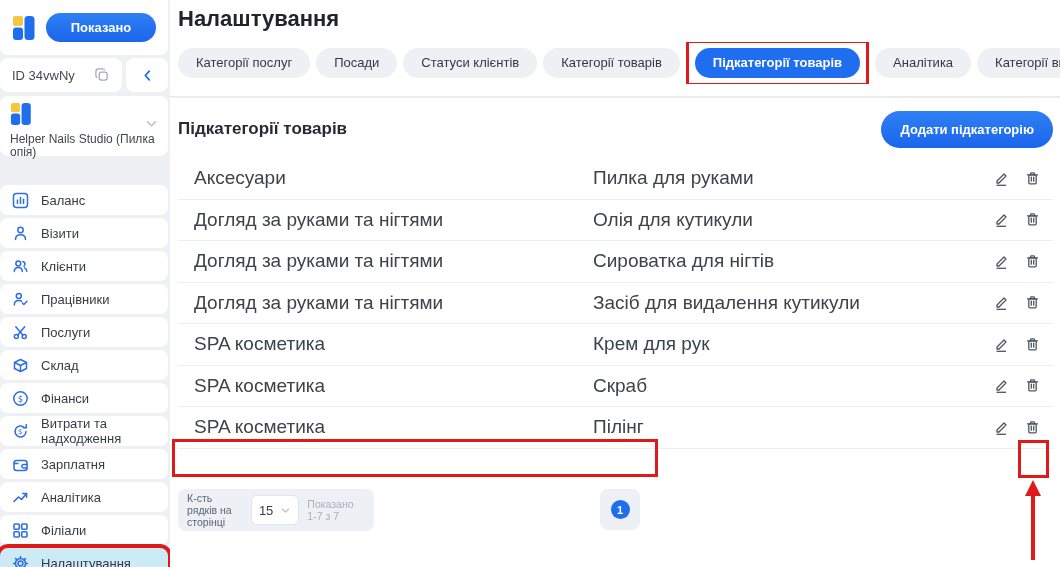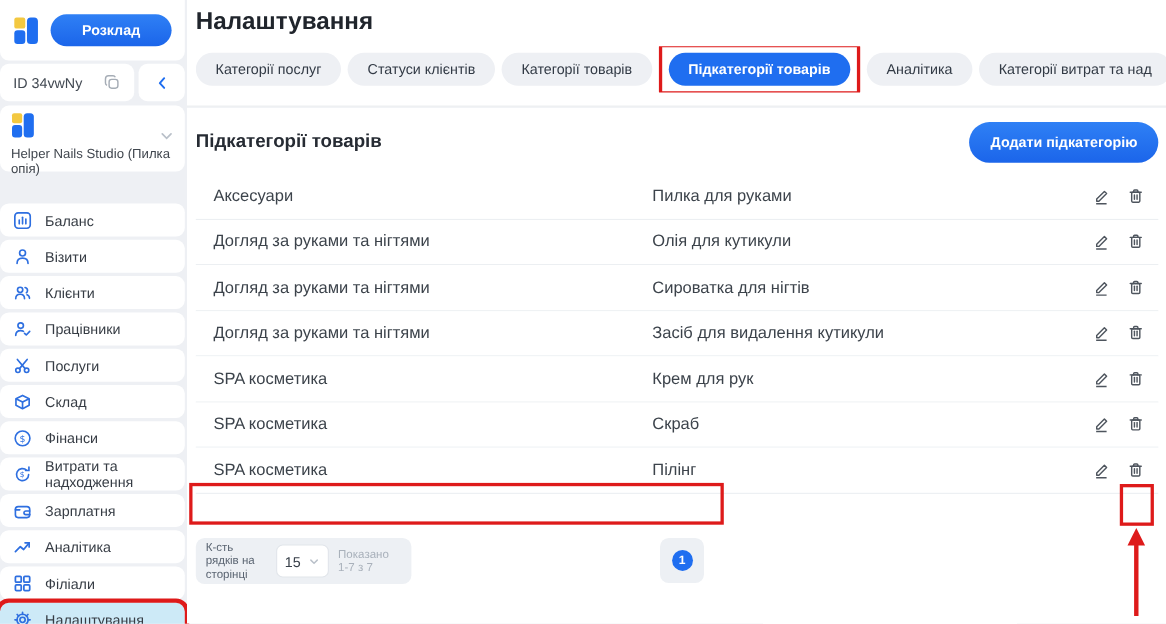--- a/index.html
+++ b/index.html
@@ -28,21 +28,21 @@
   .tab.active { background:#1f6ef0; color:#fff; font-weight:bold; }
   .ann-tab-wrap { border:3px solid #de1a1a; border-radius:3px; padding:5px 6px; flex:0 0 auto; }
 
   .section-title { position:absolute; left:178px; top:119px; font-size:17px; font-weight:bold; color:#262b33; }
   .add-btn { position:absolute; right:7px; top:111px; height:37px; padding:0 19px; border:none; border-radius:19px; background:linear-gradient(180deg,#2f80f5,#1b65ea); color:#fff; font-size:13px; font-weight:bold; font-family:inherit; cursor:pointer; }
 
   .table { position:absolute; left:178px; top:158px; width:875px; }
   .t-head { height:31px; background:#e9edf2; border-radius:4px; display:flex; align-items:center; font-size:11.5px; color:#9aa3ad; }
   .t-col1 { width:415px; padding-left:16px; }
   .t-col2 { flex:1; }
-  .t-row { height:41.5px; display:flex; align-items:center; border-bottom:1px solid #eceff2; font-size:15px; color:#3c434b; background:#fff; }
+  .t-row { height:41.5px; display:flex; align-items:center; border-bottom:1px solid #eceff2; font-size:19px; color:#3c434b; background:#fff; }
   .t-actions { display:flex; align-items:center; gap:13px; padding-right:12px; }
   .icon-btn { width:18px; height:18px; background:none; border:none; padding:0; cursor:pointer; display:flex; align-items:center; justify-content:center; }
 
   .pagination-box { position:absolute; left:178px; top:489px; width:196px; height:42px; background:#edf0f4; border-radius:8px; display:flex; align-items:center; padding:0 9px; gap:8px;justify-content:flex-end; }
   .pg-label { font-size:10.5px; line-height:12px; color:#5b6572; width:62px; }
   .pg-select { width:52px; height:30px; background:#fff; border:1px solid #e1e5ea; border-radius:6px; display:flex; align-items:center; justify-content:space-between; padding:0 7px; font-size:13px; color:#39404a; cursor:pointer; }
   .pg-shown { font-size:10.5px; line-height:12px; color:#a9b1bb; width:64px; }
   .page-box { position:absolute; left:600px; top:489px; width:40px; height:41px; background:#edf0f4; border-radius:8px; display:flex; align-items:center; justify-content:center; }
   .page-circle { width:19px; height:19px; border-radius:50%; background:#1f6ef0; color:#fff; font-size:11px; font-weight:bold; display:flex; align-items:center; justify-content:center; cursor:pointer; }
 
@@ -55,21 +55,21 @@
 </style>
 </head>
 <body>
 
 <div class="card s-top">
   <svg width="26" height="26" viewBox="0 0 26 26">
     <rect x="1" y="1" width="10" height="10" rx="2" fill="#f3c840"></rect>
     <rect x="12.5" y="1" width="10" height="24" rx="3.5" fill="#1f6ef0"></rect>
     <rect x="1" y="12.5" width="10" height="12.5" rx="3" fill="#1f6ef0"></rect>
   </svg>
-  <button class="btn-schedule">Розклад</button>
+  <button class="btn-schedule">Показано</button>
 </div>
 
 <div class="card s-id">
   <span>ID 34vwNy</span>
   <svg width="16" height="16" viewBox="0 0 17 17" fill="none" stroke="#a6adb6" stroke-width="1.4">
     <rect x="5.5" y="5.5" width="8.5" height="8.5" rx="2.5"></rect>
     <path d="M11.5 3.5 A2.5 2.5 0 0 0 9 2 H5 A3 3 0 0 0 2 5 v4 a2.5 2.5 0 0 0 1.5 2.3"></path>
   </svg>
 </div>
 
@@ -189,20 +189,21 @@
   <span>Налаштування</span>
 </div>
 
 <div class="main-top"></div>
 <div class="main-body"></div>
 
 <h1 class="page-title">Налаштування</h1>
 
 <div class="tabs">
   <div class="tab">Категорії послуг</div>
+  <div class="tab">Посади</div>
   <div class="tab">Статуси клієнтів</div>
   <div class="tab">Категорії товарів</div>
   <div class="ann-tab-wrap">
     <div class="tab active">Підкатегорії товарів</div>
   </div>
   <div class="tab">Аналітика</div>
   <div class="tab">Категорії витрат та над</div>
 </div>
 
 <div class="section-title">Підкатегорії товарів</div>

